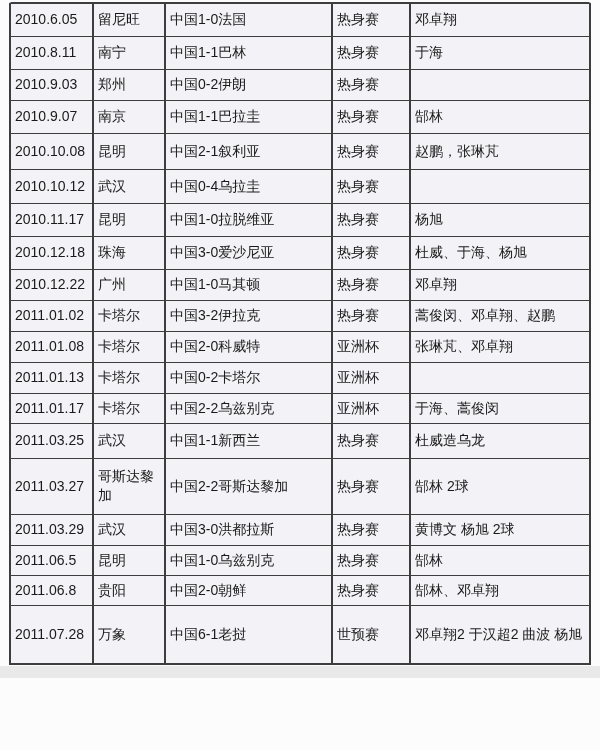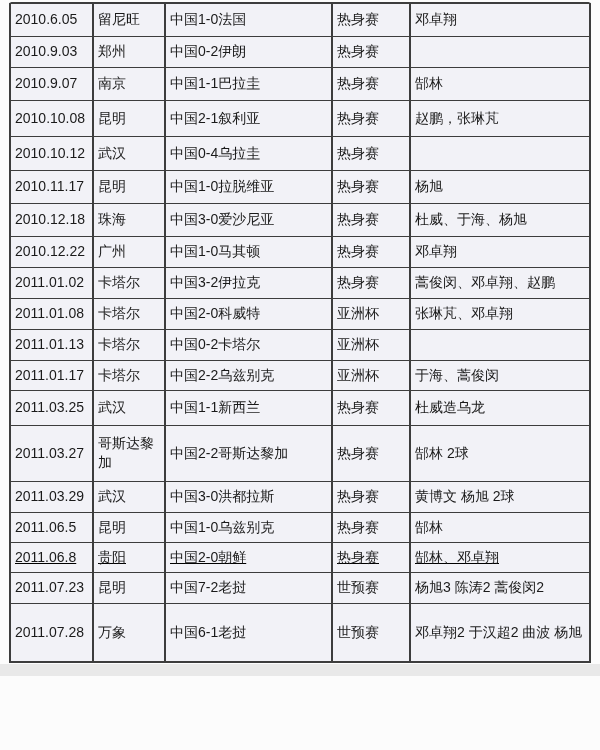--- a/index.html
+++ b/index.html
@@ -60,20 +60,27 @@
       <col class="c-scorers">
     </colgroup>
     <tbody id="table-body">
         <tr style="height: 33px;">
     <td>2010.6.05</td>
     <td>留尼旺</td>
     <td>中国1-0法国</td>
     <td>热身赛</td>
     <td>邓卓翔</td>
   </tr>
+        <tr style="height: 33px;">
+    <td>2010.8.11</td>
+    <td>南宁</td>
+    <td>中国1-1巴林</td>
+    <td>热身赛</td>
+    <td>于海</td>
+  </tr>
         <tr style="height: 31px;">
     <td>2010.9.03</td>
     <td>郑州</td>
     <td>中国0-2伊朗</td>
     <td>热身赛</td>
     <td></td>
   </tr>
         <tr style="height: 33px;">
     <td>2010.9.07</td>
     <td>南京</td>
@@ -165,33 +172,26 @@
     <td>热身赛</td>
     <td>黄博文 杨旭 2球</td>
   </tr>
         <tr style="height: 30px; padding-left: 35px;">
     <td>2011.06.5</td>
     <td>昆明</td>
     <td>中国1-0乌兹别克</td>
     <td>热身赛</td>
     <td>郜林</td>
   </tr>
-        <tr style="height: 30px; text-decoration: underline;">
+        <tr style="height: 30px;">
     <td>2011.06.8</td>
     <td>贵阳</td>
     <td>中国2-0朝鲜</td>
     <td>热身赛</td>
     <td>郜林、邓卓翔</td>
-  </tr>
-        <tr style="height: 31px;">
-    <td>2011.07.23</td>
-    <td>昆明</td>
-    <td>中国7-2老挝</td>
-    <td>世预赛</td>
-    <td>杨旭3 陈涛2 蒿俊闵2</td>
   </tr>
         <tr style="height: 59px;">
     <td>2011.07.28</td>
     <td>万象</td>
     <td>中国6-1老挝</td>
     <td>世预赛</td>
     <td>邓卓翔2 于汉超2 曲波 杨旭</td>
   </tr>
       </tbody>
   </table>

